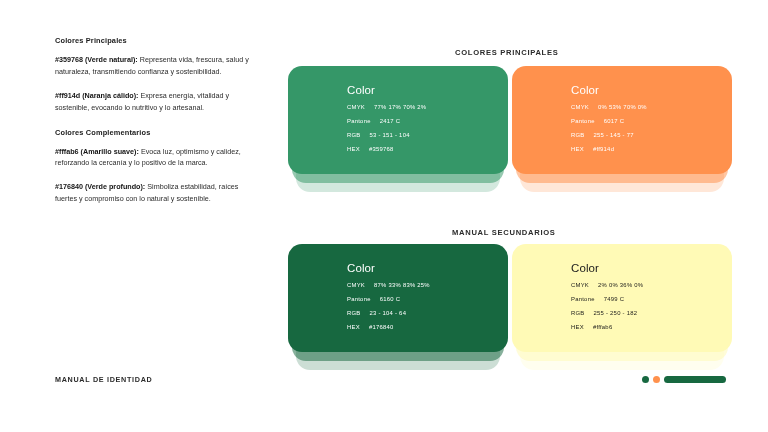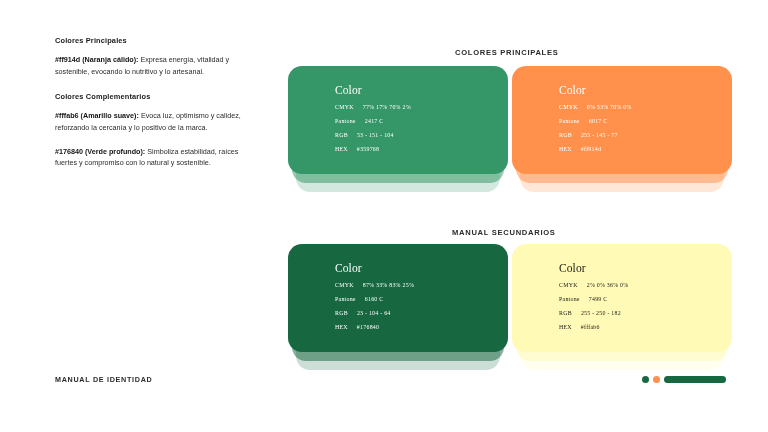--- a/index.html
+++ b/index.html
@@ -91,24 +91,23 @@
   .layer.l2 {
     left: 4px;  top: 13px;  width: 212px; height: 104px;
     opacity: 0.52;
   }
   .layer.l1 {
     left: 0;    top: 0;     width: 220px; height: 108px;
   }
 
   .card-body {
     position: absolute;
-    left: 0; top: 0;
+    left: 12px; top: 0;
     width: 220px; height: 108px;
     padding: 18px 0 8px 47px;
-    font-family: Liberation Serif, serif;
   }
 
   .card-title {
     font-size: 11.5px;
     font-weight: 400;
     letter-spacing: 0.1px;
     margin-bottom: 8px;
   }
 
   .spec-row {
@@ -157,20 +156,24 @@
 </head>
 <body>
 
 <div id="page">
 
   <div class="left-col">
 
 
     <div class="sec-heading">Colores Principales</div>
 
+    <p class="para">
+      <b>#359768 (Verde natural):</b>
+      <span>Representa vida, frescura, salud y naturaleza, transmitiendo confianza y sostenibilidad.</span>
+    </p>
 
     <p class="para">
       <b>#ff914d (Naranja cálido):</b>
       <span>Expresa energía, vitalidad y sostenible, evocando lo nutritivo y lo artesanal.</span>
     </p>
 
     <div class="sec-heading second">Colores Complementarios</div>
 
     <p class="para">
       <b>#fffab6 (Amarillo suave):</b>

